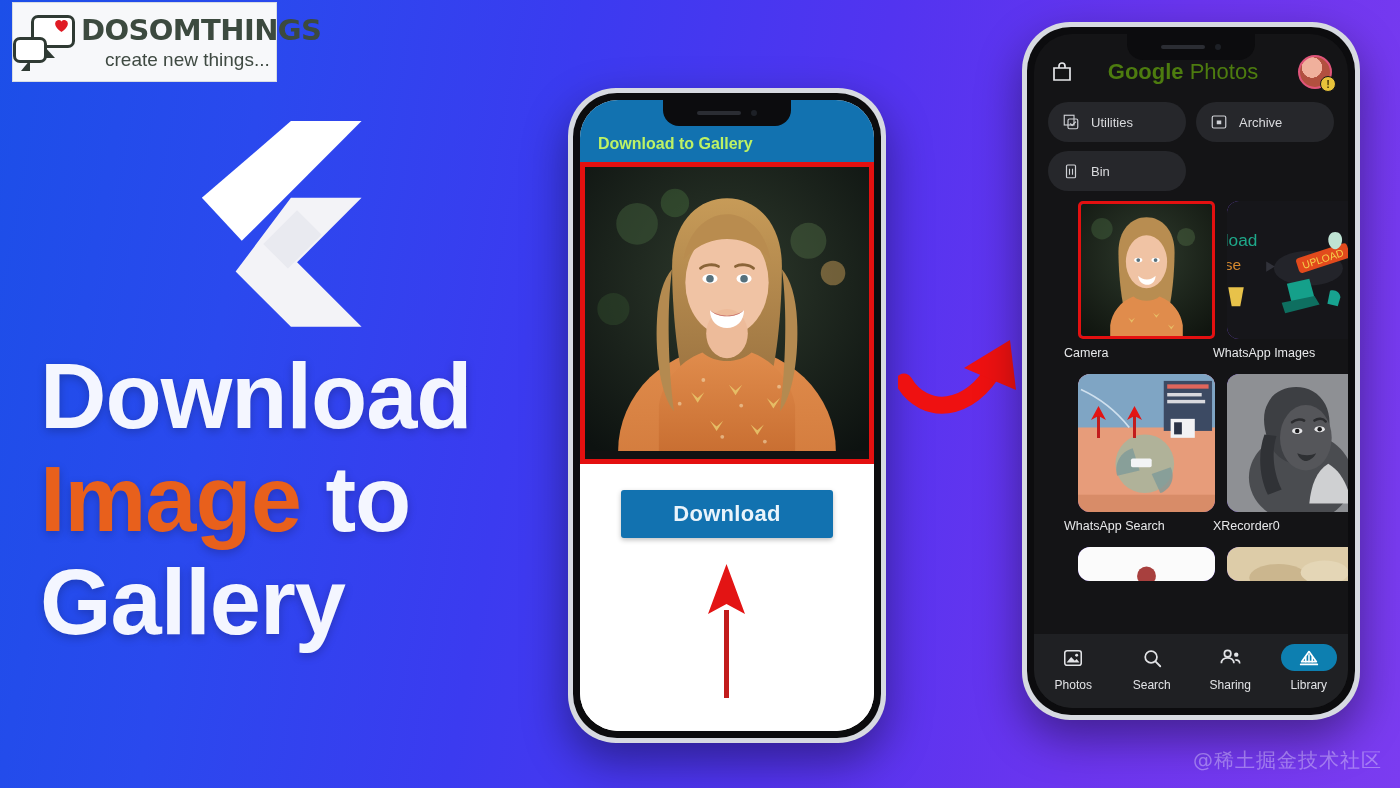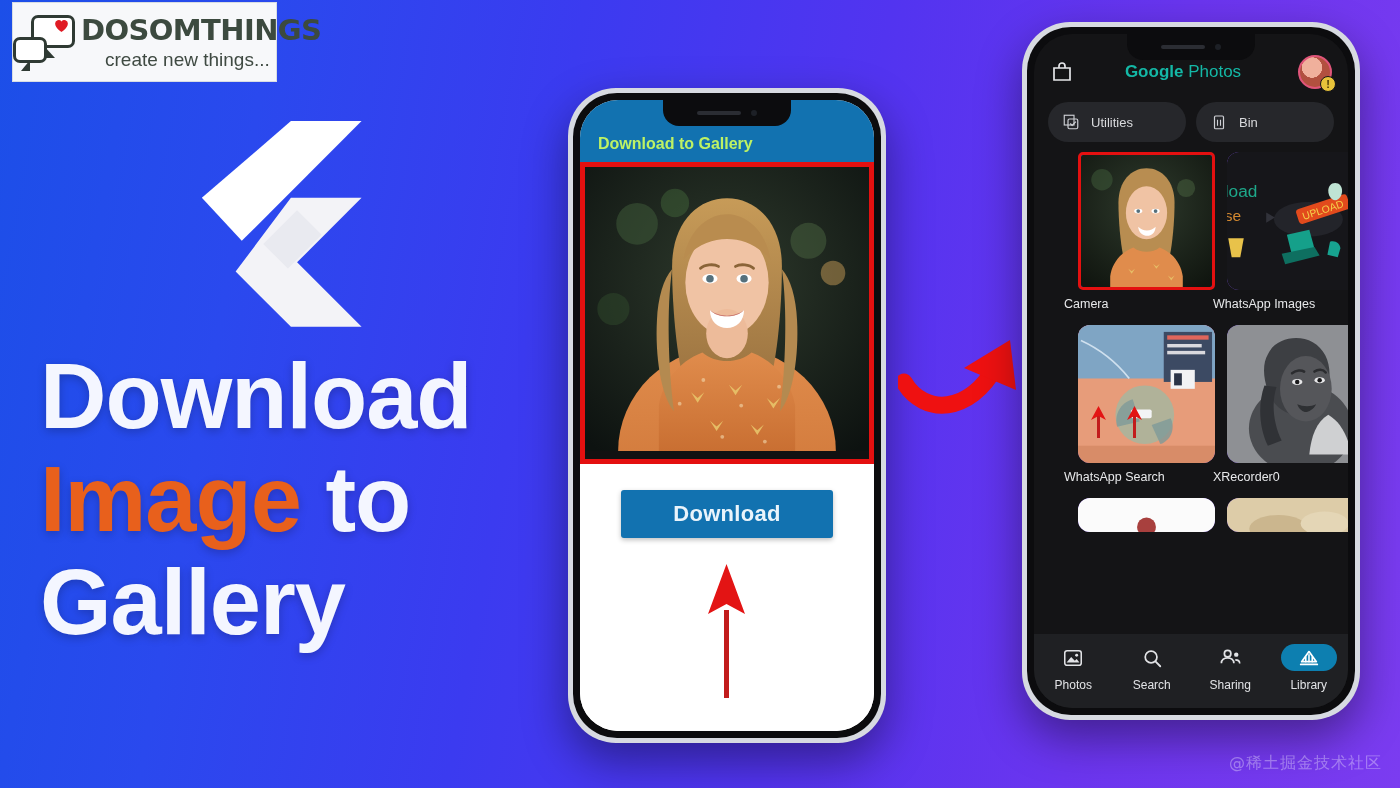--- a/index.html
+++ b/index.html
@@ -65,21 +65,21 @@
   .dl-btn{ width:212px; height:48px; background:#1272b0; color:#eaf4fb;
     font-size:22px; font-weight:bold; border:none; border-radius:3px;
     display:flex; align-items:center; justify-content:center; letter-spacing:.3px;
     box-shadow:0 2px 5px rgba(0,0,0,.25); }
   .up-arrow{ margin-top:24px; }
 
   
   #phone-right{ left:1022px; top:22px; width:338px; height:698px; }
   #phone-right .screen{ background:#141416; }
   .gp-head{ height:62px; display:flex; align-items:center; padding:14px 16px 0 16px; gap:8px;}
-  .gp-title{ flex:1; text-align:center; font-size:17px; color:#14b8a6; margin-left:-6px;}
+  .gp-title{ flex:1; text-align:center; font-size:22px; color:#4d7c0f; margin-left:-6px;}
   .gp-title b{ font-weight:bold; }
   .gp-title span{ font-weight:normal;}
   .avatar{ position:relative; width:34px; height:34px; flex:0 0 34px;}
   .avatar-ring{ width:34px;height:34px;border-radius:50%;
     background:radial-gradient(circle at 40% 35%, #f0b09c 0 38%, #b2503f 39% 100%);
     border:2px solid #e0557a; overflow:hidden;}
   .badge{ position:absolute; right:-4px; bottom:-3px; width:16px;height:16px;border-radius:50%;
     background:#e8c33a; border:1.5px solid #141416; color:#4a3a05; font-size:11px;
     font-weight:bold; display:flex; align-items:center; justify-content:center; line-height:1;}
   .chips{ padding:6px 14px 0 14px; display:grid; grid-template-columns:1fr 1fr;
@@ -102,21 +102,21 @@
   .nav-item.active .nav-ico{ background:#0d7fb0; }
   .nav-label{ color:#e2e3e6; font-size:12px;}
 
   
   .mini-arrows{ position:absolute; left:52px; top:372px; width:70px; height:32px; z-index:20;}
 
   
   .curve-arrow{ position:absolute; left:898px; top:332px; width:130px; height:88px; }
 
   .watermark{ position:absolute; right:18px; bottom:14px; color:rgba(255,255,255,.34);
-    font-size:16px; letter-spacing:1px; font-family:"DejaVu Sans", sans-serif;}
+    font-size:20px; letter-spacing:1px; font-family:"DejaVu Sans", sans-serif;}
 </style>
 </head>
 <body>
 
 <div class="logo-box">
   <div class="logo-bubbles">
     <div class="bub big"></div>
     <div class="bub small"></div>
     <svg class="heart" viewBox="0 0 24 22">
       <path d="M12 21s-9-5.6-9-12A5 5 0 0 1 12 6a5 5 0 0 1 9 3c0 6.4-9 12-9 12z" fill="#e01b24"></path>
@@ -247,20 +247,27 @@
         <div class="chip">
           <svg width="18" height="18" viewBox="0 0 24 24">
             <rect x="3" y="3" width="13" height="13" fill="none" stroke="#cfd1d6" stroke-width="1.5"></rect>
             <rect x="8" y="8" width="13" height="13" rx="2" fill="none" stroke="#cfd1d6" stroke-width="1.6"></rect>
             <path d="M11 14l2.5 2.5 5-5" fill="none" stroke="#cfd1d6" stroke-width="1.6"></path>
           </svg>
           <span class="chip-label">Utilities</span>
         </div>
         <div class="chip">
           <svg width="18" height="18" viewBox="0 0 24 24">
+            <rect x="3" y="4" width="18" height="16" rx="2" fill="none" stroke="#cfd1d6" stroke-width="1.6"></rect>
+            <rect x="9" y="10" width="6" height="5" fill="#cfd1d6"></rect>
+          </svg>
+          <span class="chip-label">Archive</span>
+        </div>
+        <div class="chip">
+          <svg width="18" height="18" viewBox="0 0 24 24">
             <rect x="6" y="4" width="12" height="17" rx="1.5" fill="none" stroke="#cfd1d6" stroke-width="1.6"></rect>
             <path d="M10 9v8M14 9v8" stroke="#cfd1d6" stroke-width="1.5"></path>
           </svg>
           <span class="chip-label">Bin</span>
         </div>
       </div>
 
       <div class="albums">
 
         <div class="album sel">

